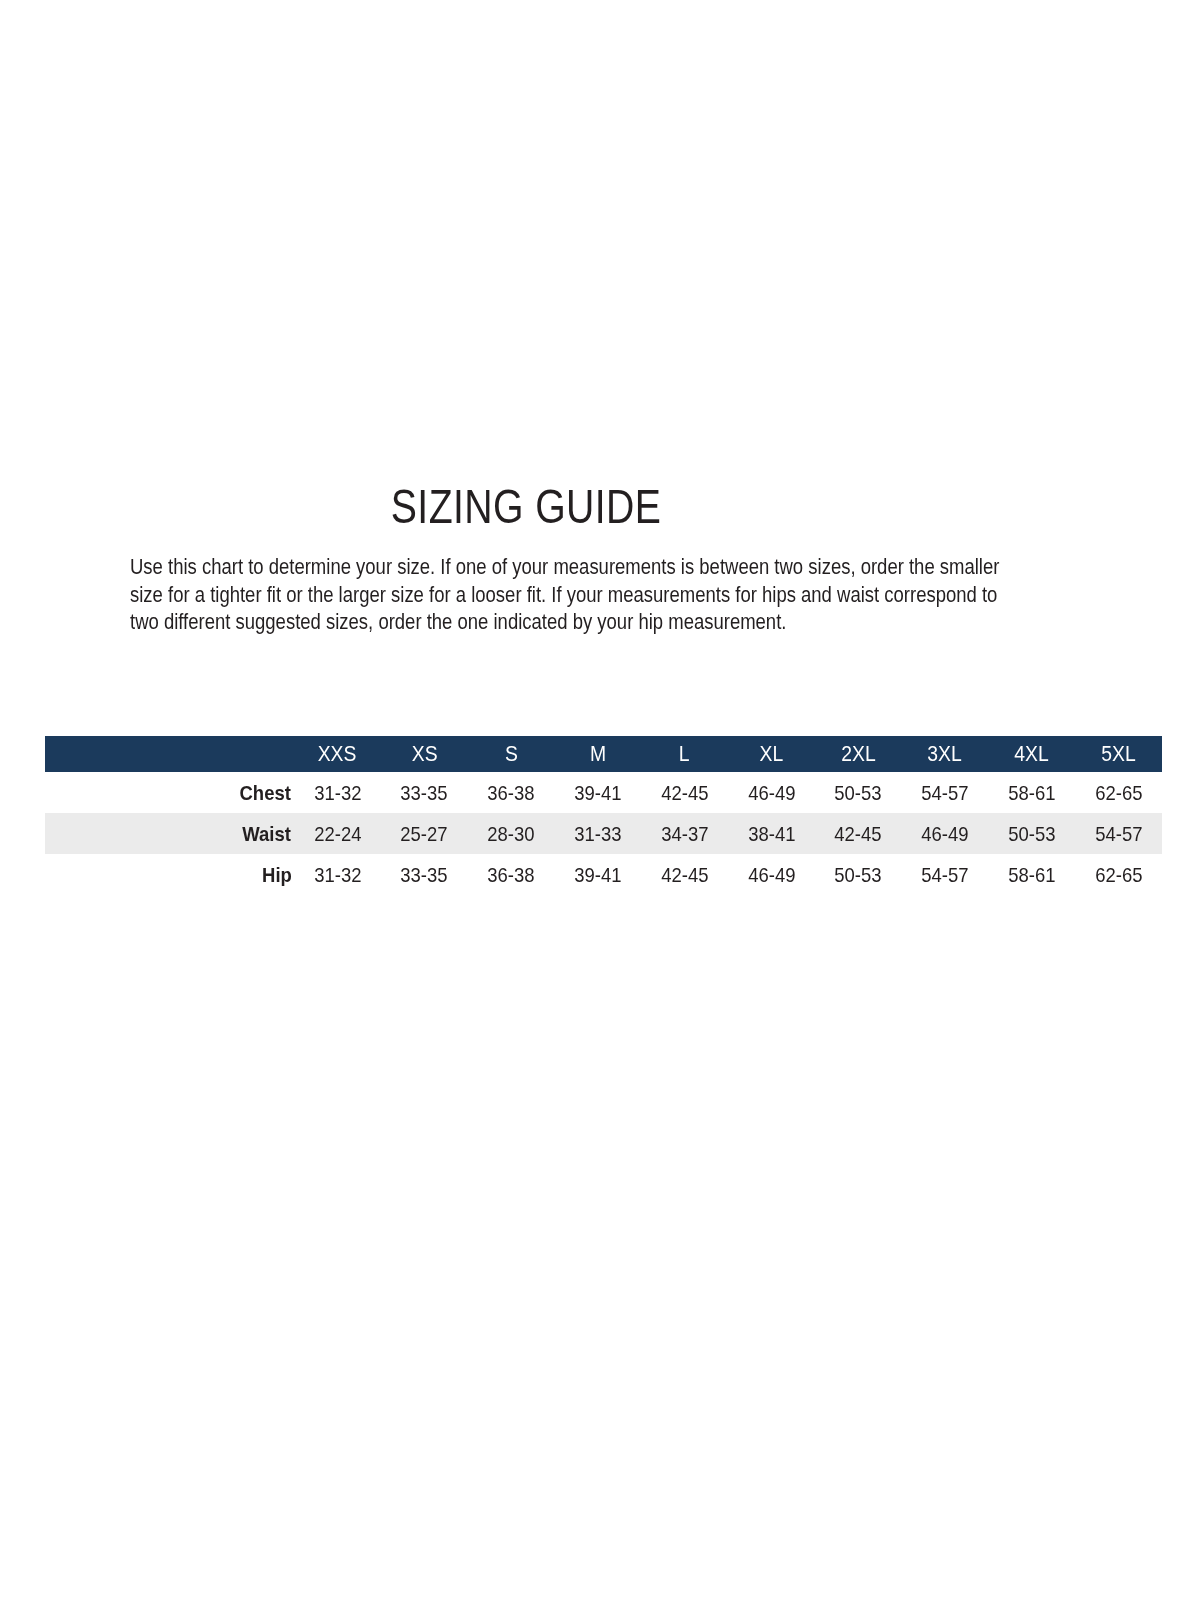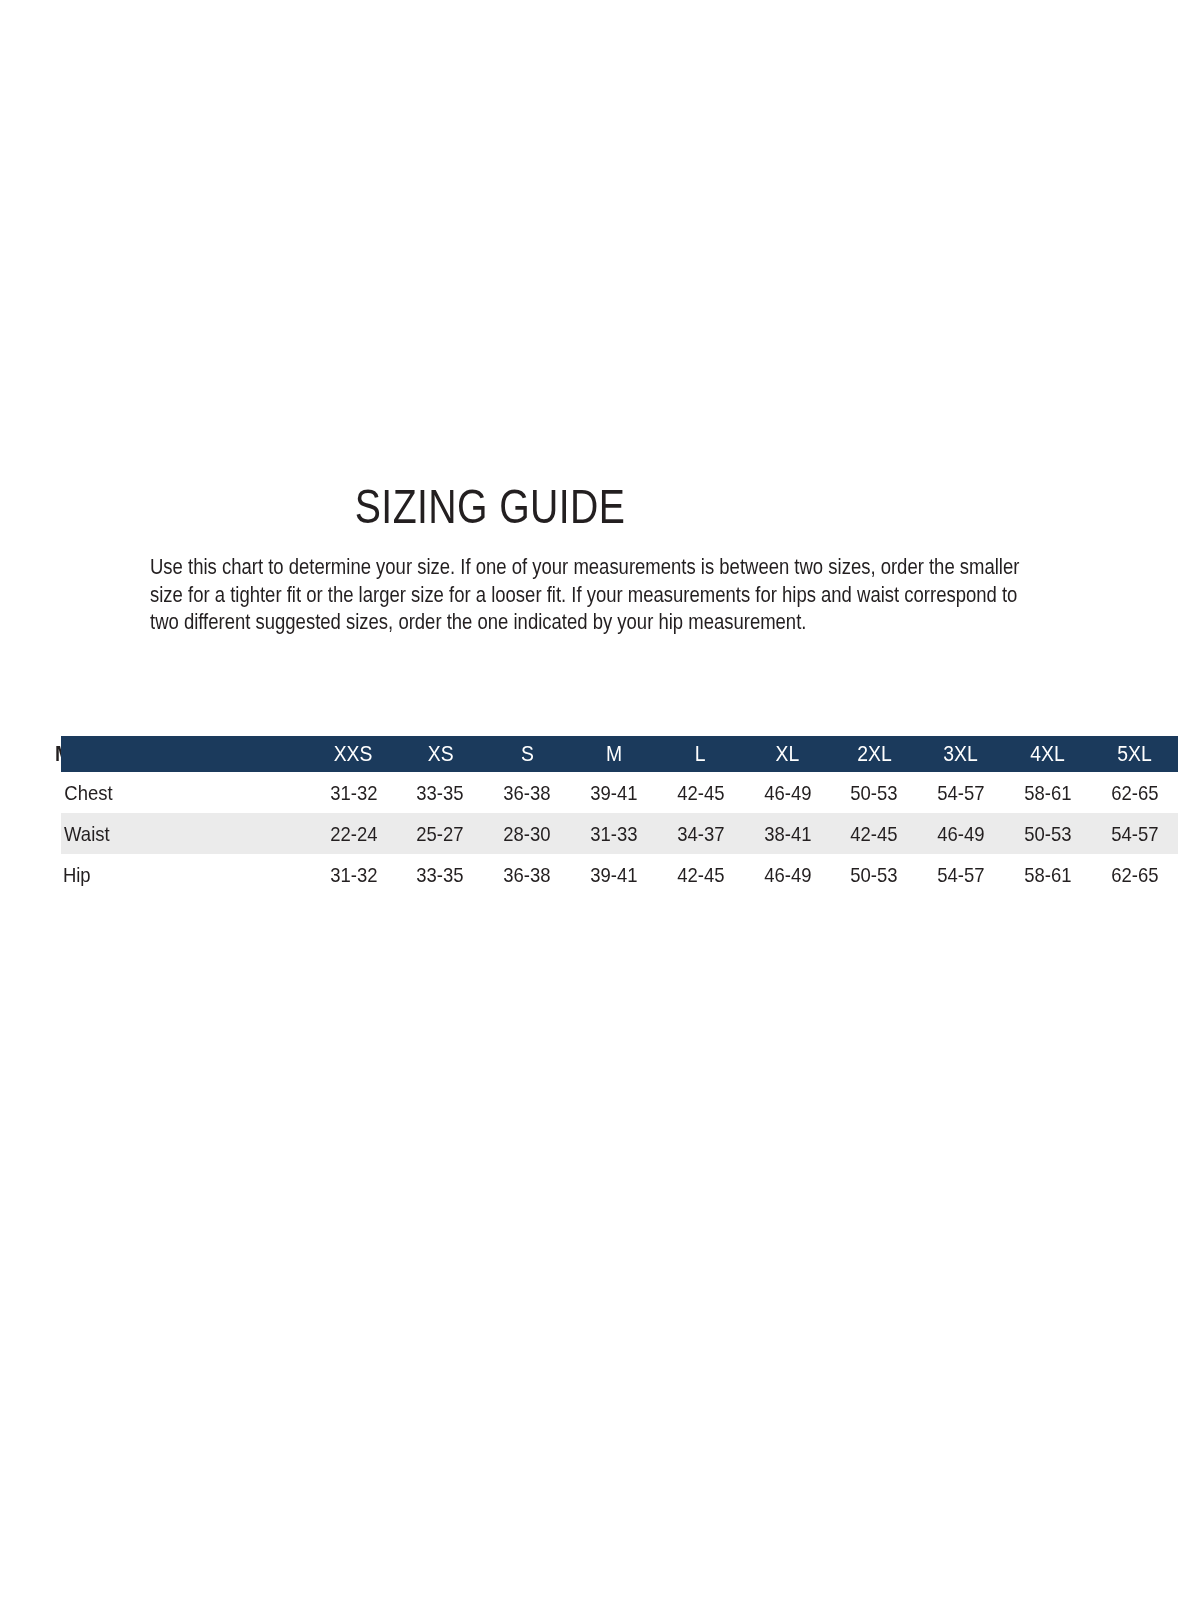--- a/index.html
+++ b/index.html
@@ -16,36 +16,37 @@
     overflow: hidden;
   }
 
   
   .title-wrap {
     position: absolute;
     top: 480px;
     left: 0;
     width: 980px;
     text-align: center;
+    padding-left: 36px;
   }
   .title-inner {
     display: inline-block;
     font-size: 49px;
     font-weight: 400;
     line-height: 1.1;
     letter-spacing: 0.5px;
     transform: scaleX(0.80);
     transform-origin: center top;
     white-space: nowrap;
   }
 
   
   .intro {
     position: absolute;
-    left: 150px;
+    left: 130px;
     top: 554px;
   }
   .intro-inner {
     transform: scaleX(0.86);
     transform-origin: left top;
     font-size: 21.5px;
     line-height: 27.6px;
   }
   .intro-line { white-space: nowrap; }
 
@@ -61,21 +62,21 @@
   .section-label-inner {
     display: inline-block;
     transform: scaleX(0.90);
     transform-origin: left top;
     white-space: nowrap;
   }
 
   
   .size-table {
     position: absolute;
-    left: 61px;
+    left: 45px;
     top: 736px;
     width: 1117px;
   }
   .thead-row {
     display: flex;
     align-items: center;
     height: 36px;
     background: var(--header-bg, #1b3a5c);
     color: var(--header-text, #ffffff);
     font-size: 22px;
@@ -84,22 +85,22 @@
     display: flex;
     align-items: center;
     height: 41px;
     font-size: 21px;
   }
   .row-alt {
     background: var(--alt-row-bg, #ebebeb);
   }
   .label-cell {
     width: 249px;
-    text-align: left;
-    font-weight: 400;
+    text-align: right;
+    font-weight: 700;
   }
   .data-cell {
     flex: 1 1 0;
     text-align: center;
   }
   .cond {
     display: inline-block;
     transform: scaleX(0.88);
     transform-origin: center center;
     white-space: nowrap;

